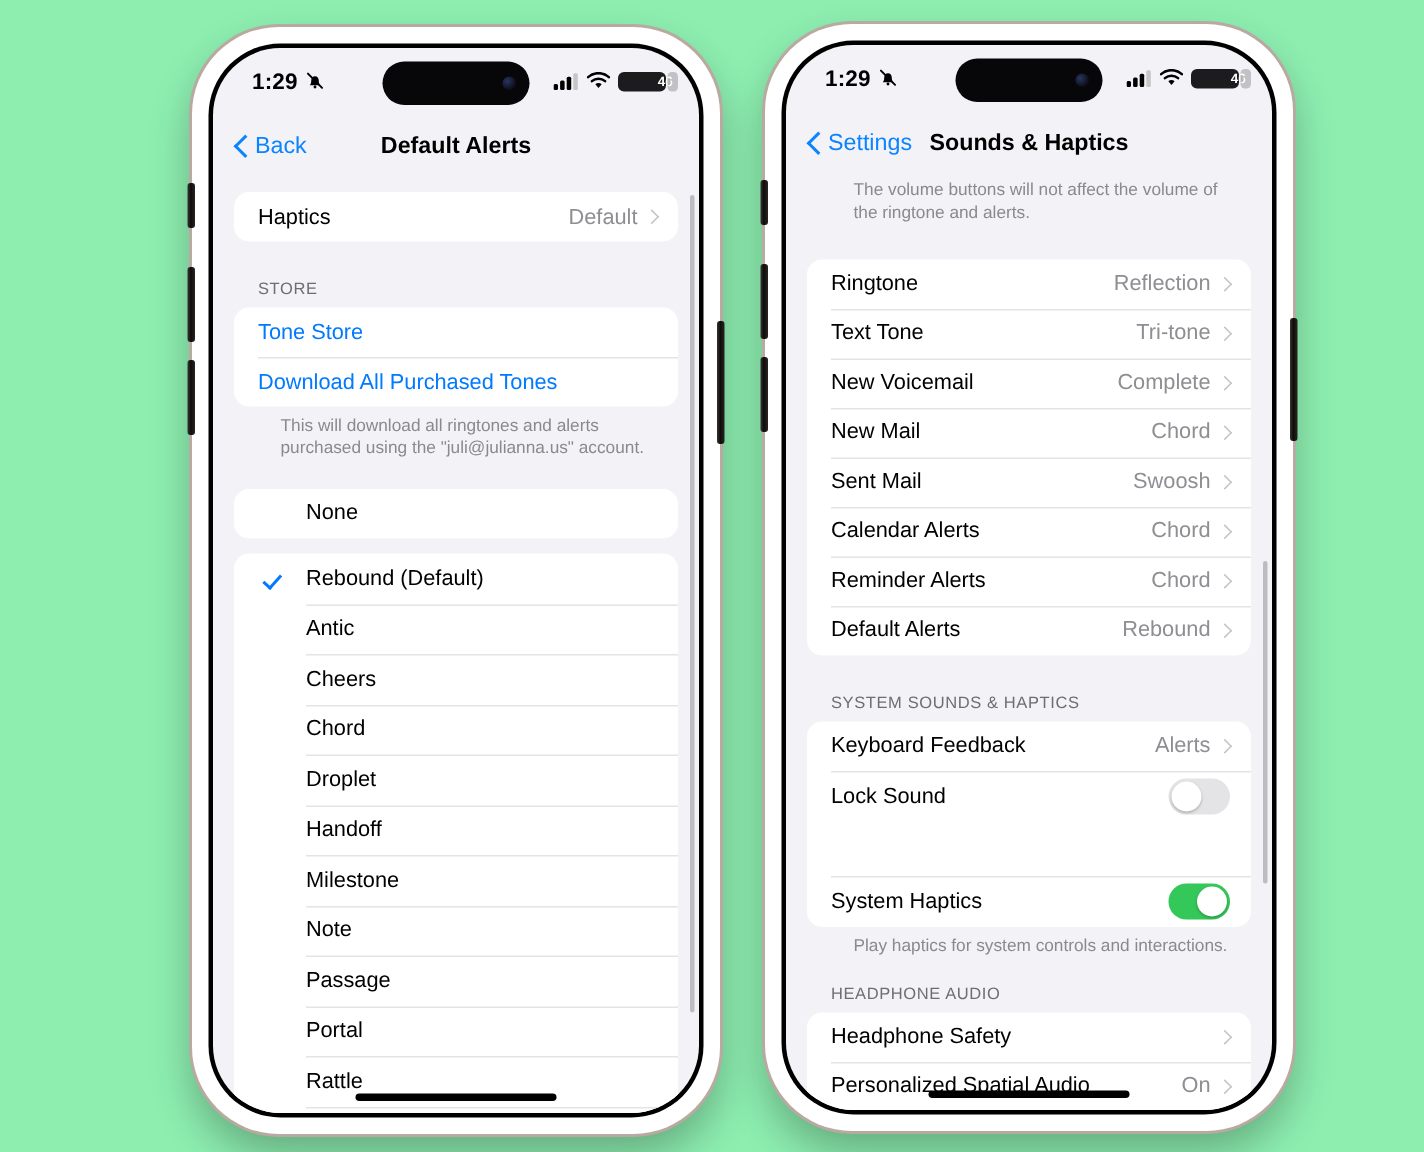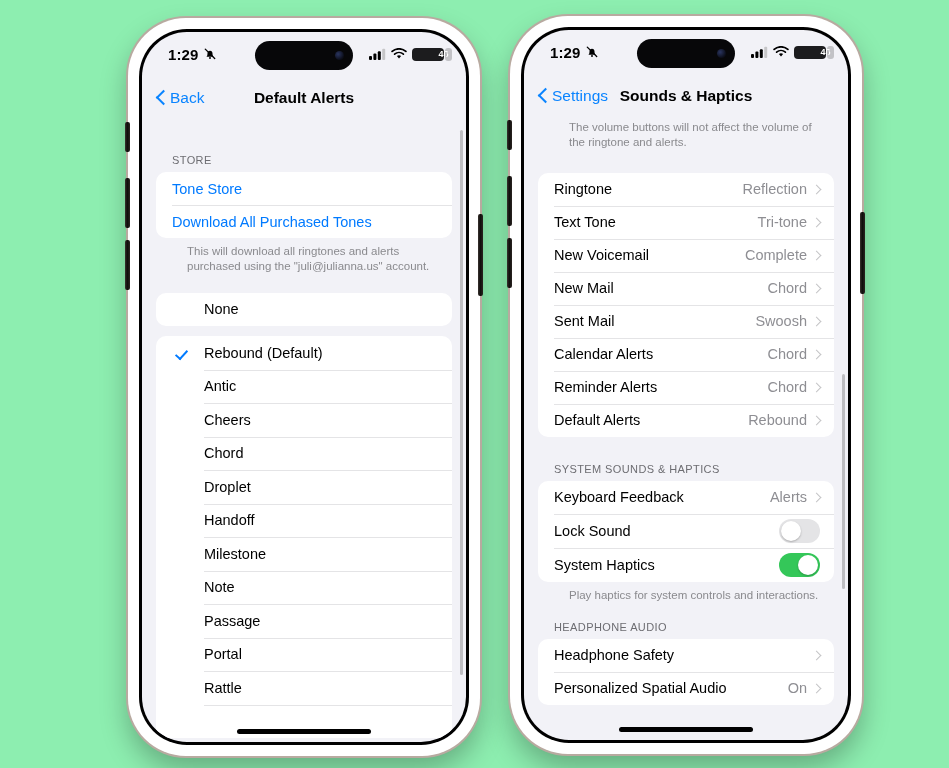--- a/index.html
+++ b/index.html
@@ -259,20 +259,27 @@
           <div class="nav-back">
             <span class="chev-left"></span>
             <span>Back</span>
           </div>
           <div class="nav-title">Default Alerts</div>
         </div>
 
         <div class="content">
 
           <div class="sp8"></div>
+          <div class="grp">
+            <div class="row">
+              <span>Haptics</span>
+              <span class="val">Default</span>
+              <span class="chev"></span>
+            </div>
+          </div>
 
           <div class="sp26"></div>
           <div class="hdr">STORE</div>
           <div class="grp">
             <div class="row">
               <span class="link">Tone Store</span>
             </div>
             <div class="row">
               <span class="link">Download All Purchased Tones</span>
             </div>
@@ -439,21 +446,21 @@
               <span>Keyboard Feedback</span>
               <span class="val">Alerts</span>
               <span class="chev"></span>
             </div>
             <div class="row" style="min-height:34px;">
               <span>Lock Sound</span>
               <span class="toggle">
                 <span class="knob"></span>
               </span>
             </div>
-            <div class="row" style="min-height:34px;">
+            <div class="row" style="min-height:34px;margin-top:36px;">
               <span>System Haptics</span>
               <span class="toggle on">
                 <span class="knob"></span>
               </span>
             </div>
           </div>
           <div class="foot">Play haptics for system controls and interactions.</div>
 
           <div class="sp18"></div>
           <div class="hdr">HEADPHONE AUDIO</div>

